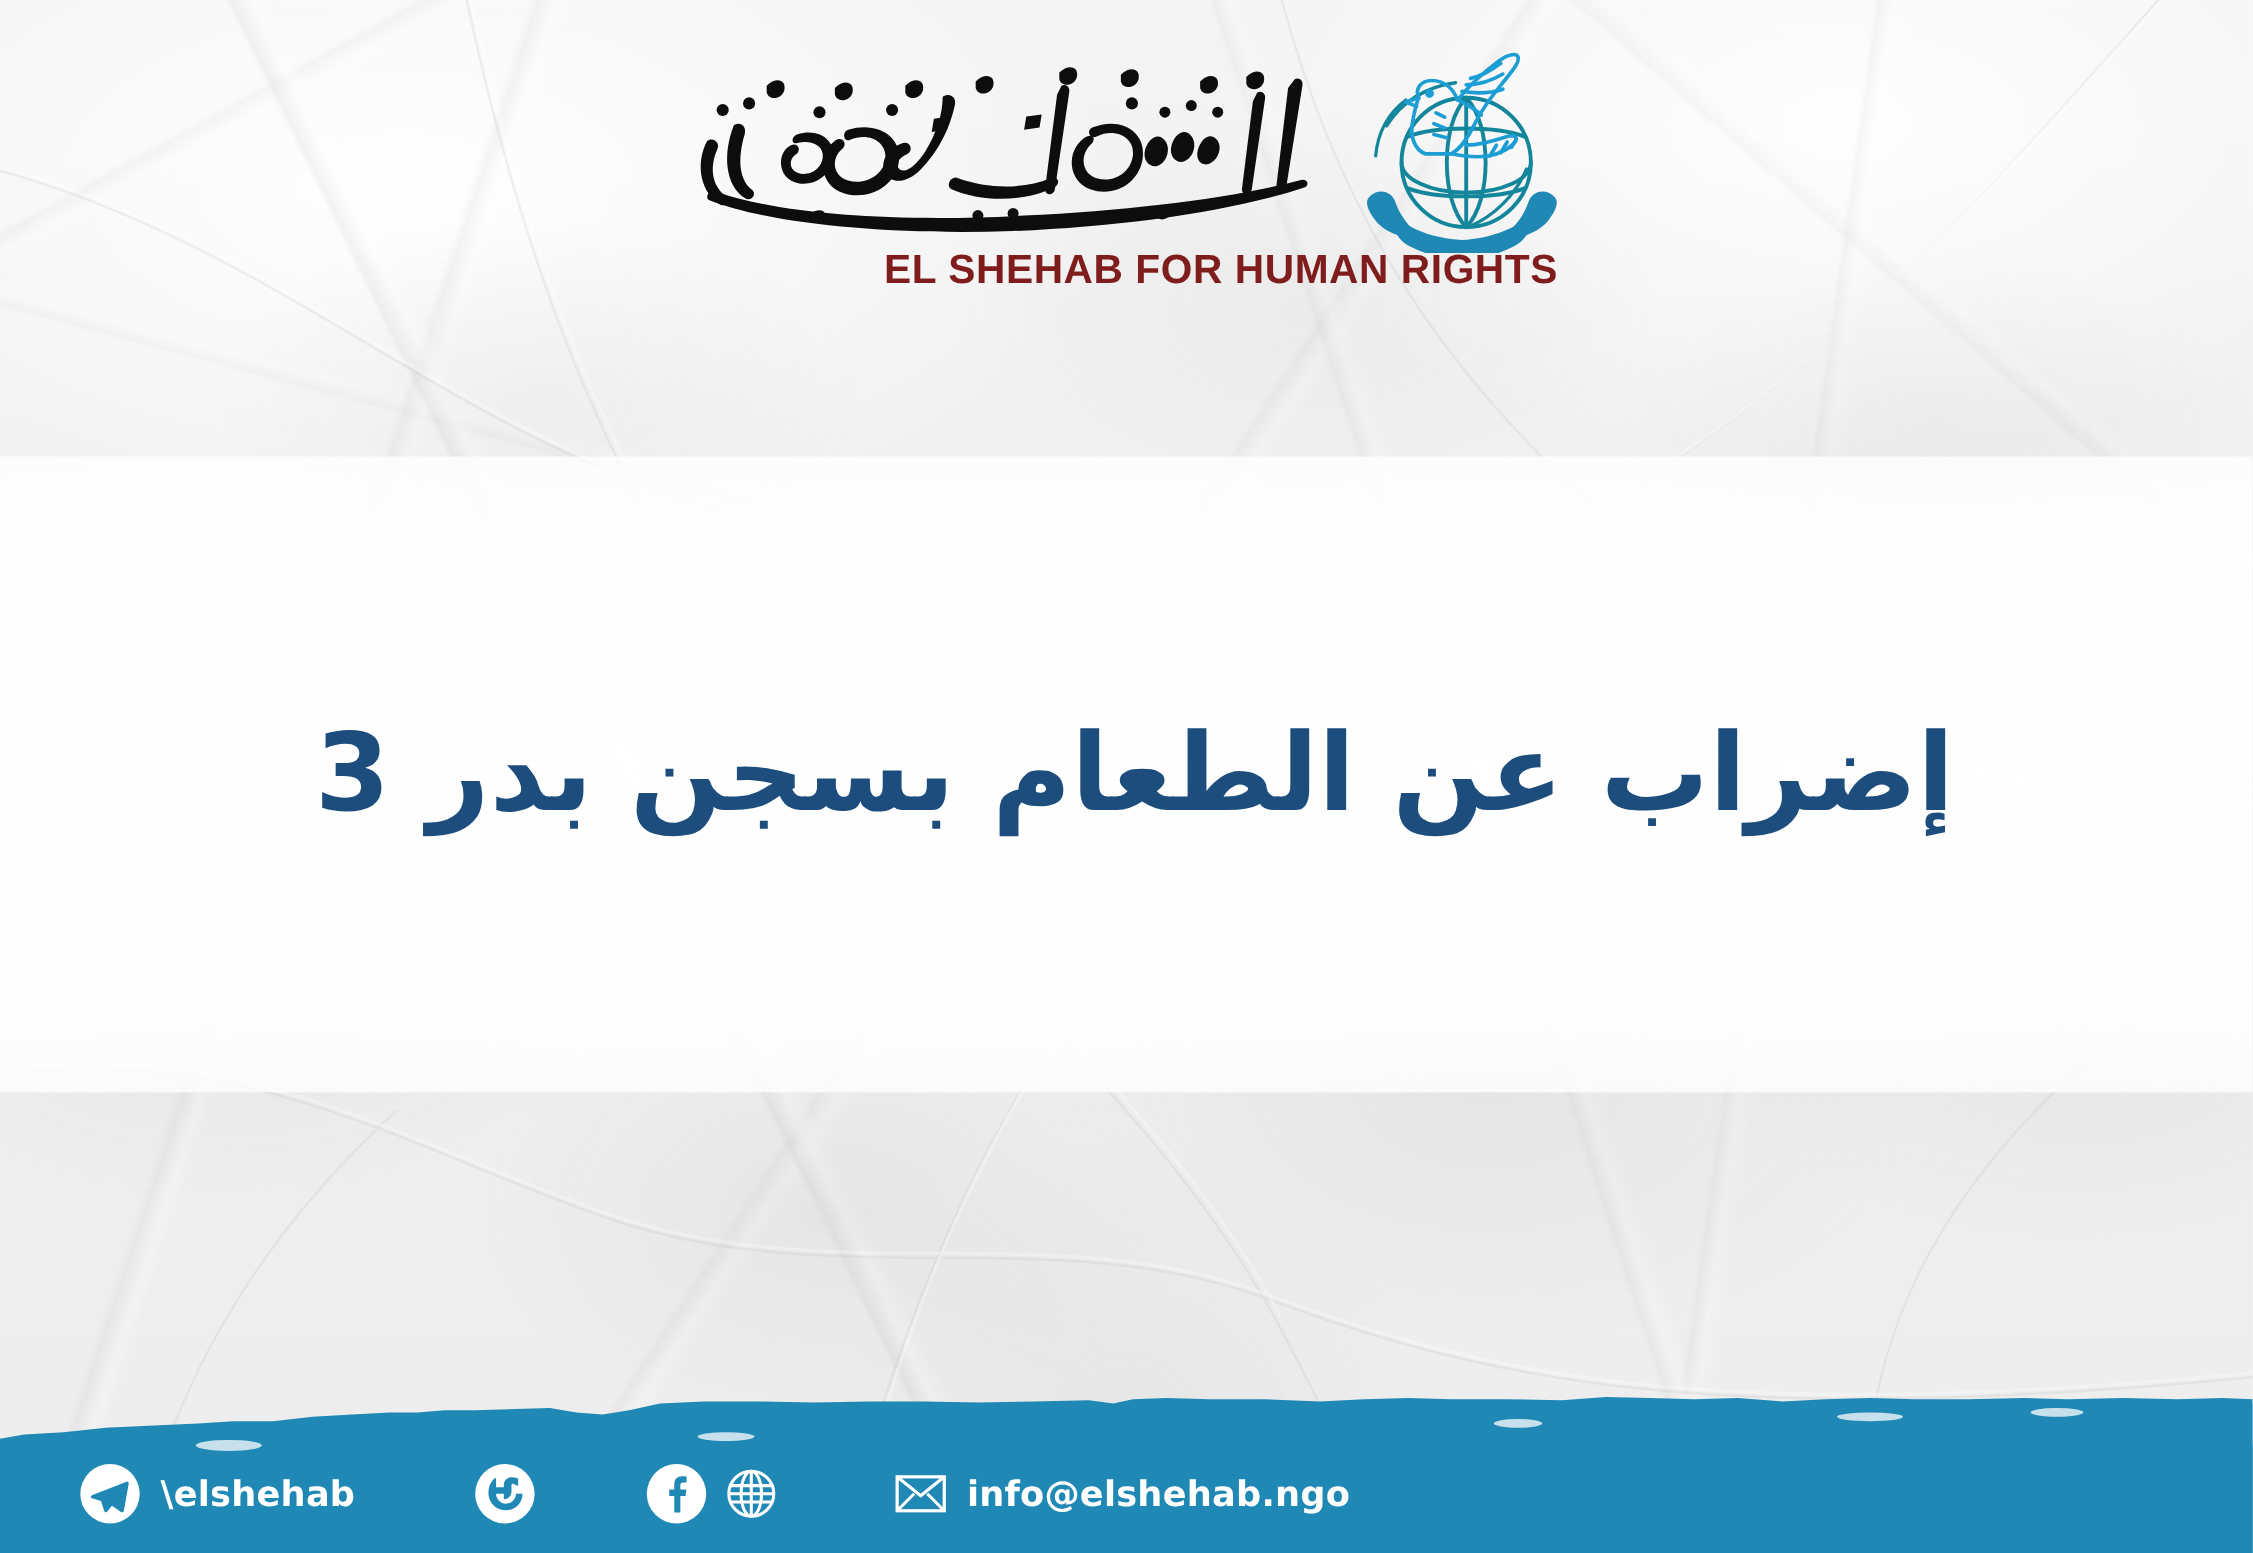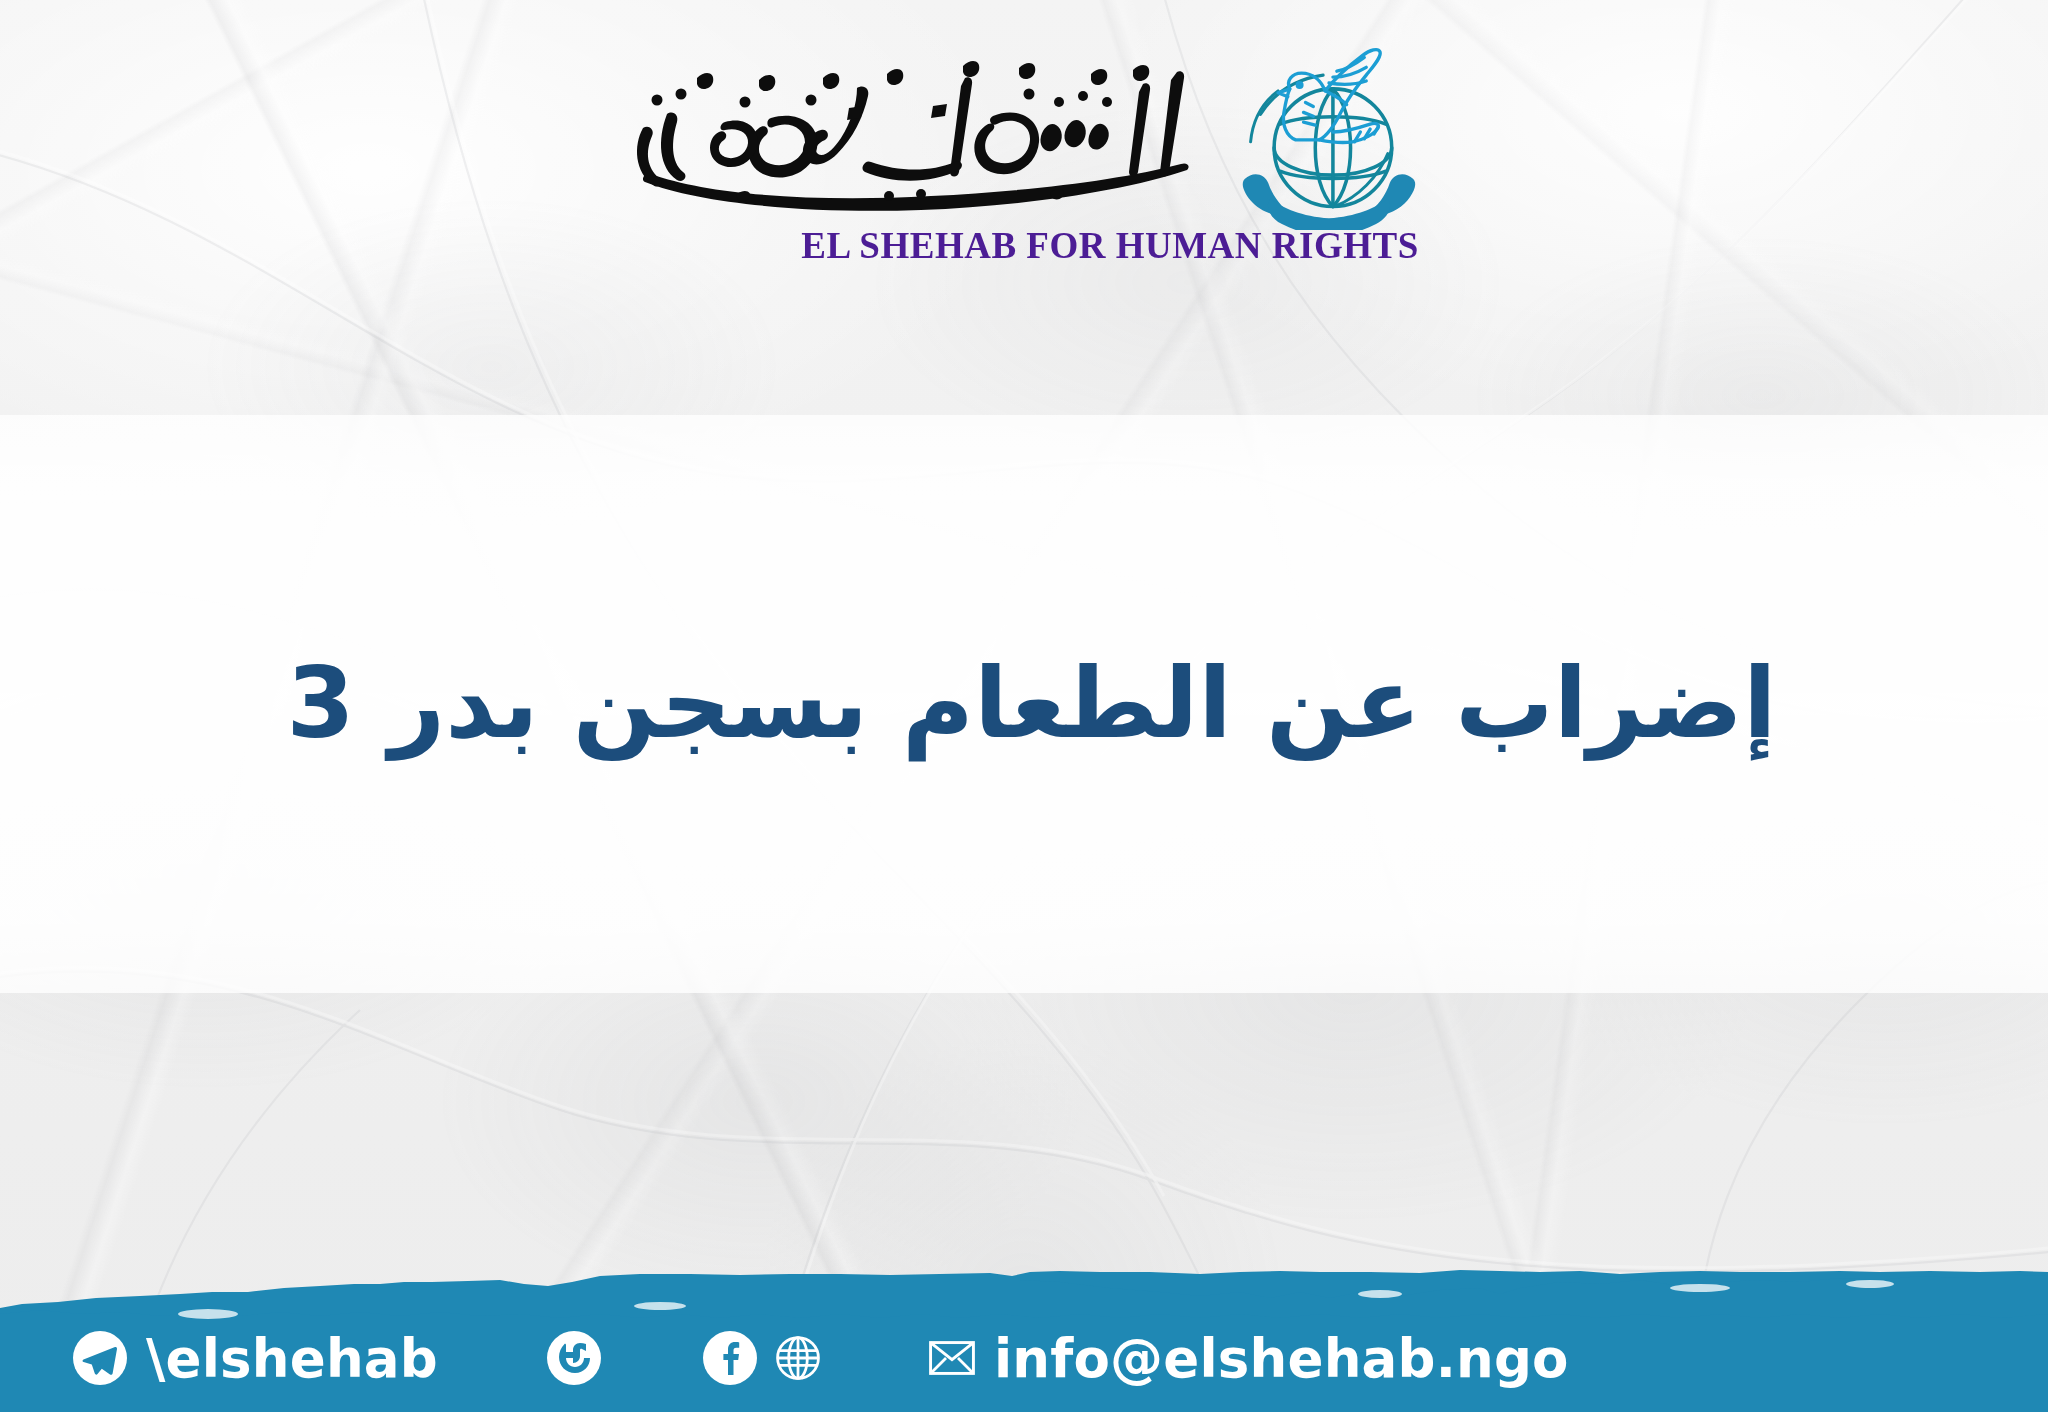--- a/index.html
+++ b/index.html
@@ -63,25 +63,25 @@
     z-index:6;
   }
   .logo-row{
     display:flex;align-items:center;justify-content:center;gap:10px;
   }
   .logo-mark{width:196px;height:196px;display:block;flex:0 0 auto;}
   .logo-wordmark{width:600px;height:176px;display:block;flex:0 0 auto;}
   .logo-en{
     margin-top:-6px;
     margin-left:172px;
-    font-family:Liberation Serif, serif;
+    font-family:Liberation Sans, sans-serif;
     font-weight:700;
     font-size:37px;
     letter-spacing:.5px;
-    color:#4c1d95;
+    color:#7f1d1d;
     text-align:center;
     white-space:nowrap;
   }
 
   
   .white-band{
     position:absolute;left:0;right:0;top:415px;height:578px;
     background:linear-gradient(180deg,rgba(255,255,255,.80) 0%,rgba(255,255,255,.93) 12%,rgba(255,255,255,.97) 50%,rgba(255,255,255,.93) 88%,rgba(255,255,255,.80) 100%);
     z-index:3;
   }
@@ -124,21 +124,21 @@
     z-index:2;
   }
   .f-item{
     display:flex;align-items:center;gap:18px;
     color:#ffffff;
     white-space:nowrap;
   }
   .f-item .f-label{
     font-family:"DejaVu Sans","Liberation Sans",sans-serif;
     font-weight:700;
-    font-size:53px;
+    font-size:32px;
     color:#ffffff;
     letter-spacing:.2px;
   }
   .f-sp-1{width:108px;}
   .f-sp-2{width:100px;}
   .f-sp-3{width:104px;}
   .ic{display:block;flex:0 0 auto;}
   .ic-52{width:52px;height:52px;}
   .ic-56{width:56px;height:56px;}
   .ic-48{width:48px;height:48px;}

